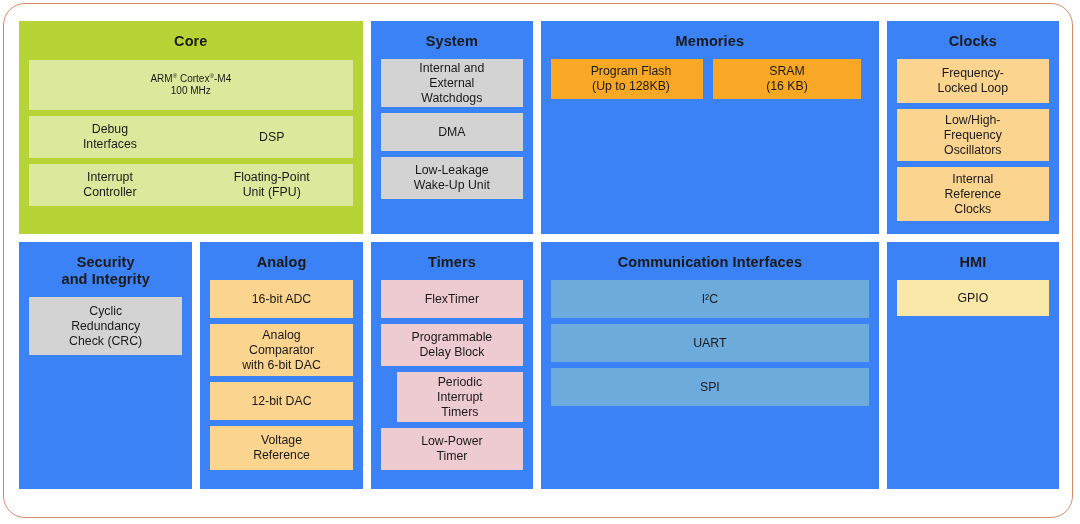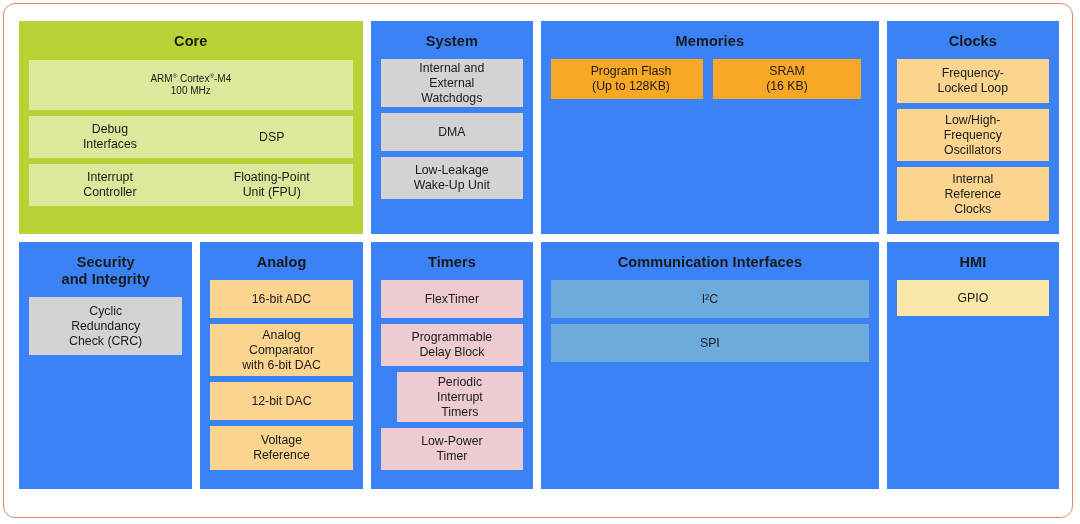--- a/index.html
+++ b/index.html
@@ -15,21 +15,21 @@
   }
 
   #diagram-frame {
     position: absolute;
     left: 3px;
     top: 3px;
     width: 1070px;
     height: 515px;
     box-sizing: border-box;
     border: 1.5px solid #d98a6a;
-    border-radius: 12px;
+    border-radius: 22px;
     background: #ffffff;
   }
 
   .grid {
     position: absolute;
     left: 15px;
     top: 17px;
     width: 1040px;
     height: 468px;
     display: flex;
@@ -235,20 +235,21 @@
           <div class="block pink tim-b2">Programmable<br>Delay Block</div>
           <div class="block pink tim-b3">Periodic<br>Interrupt<br>Timers</div>
           <div class="block pink tim-b4">Low-Power<br>Timer</div>
         </div>
       </div>
 
       <div class="panel p-comm">
         <div class="panel-title">Communication Interfaces</div>
         <div class="blocks">
           <div class="block blue com-b">I²C</div>
+          <div class="block blue com-b">UART</div>
           <div class="block blue com-b">SPI</div>
         </div>
       </div>
 
       <div class="panel p-hmi">
         <div class="panel-title">HMI</div>
         <div class="blocks">
           <div class="block yellow hmi-b">GPIO</div>
         </div>
       </div>

